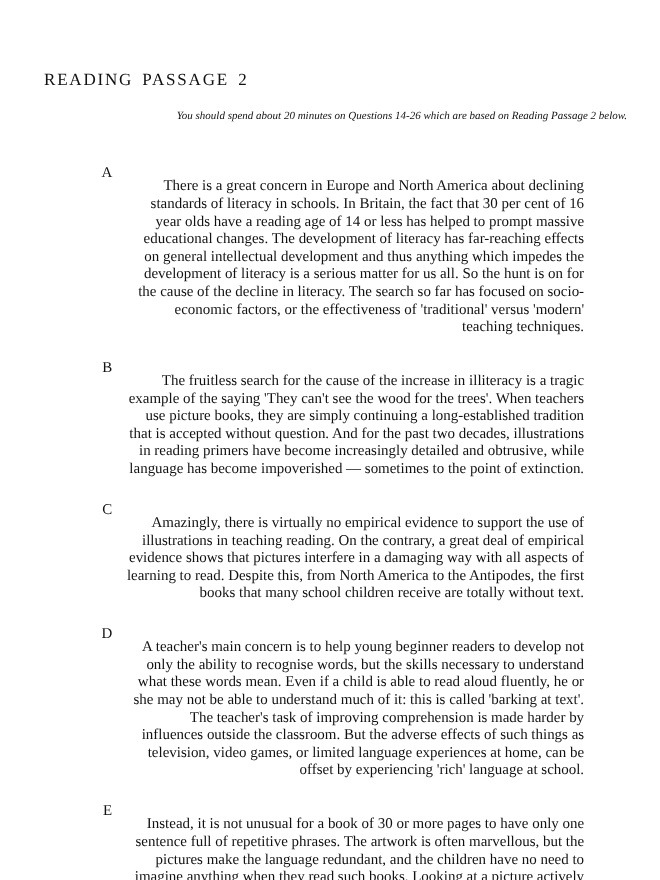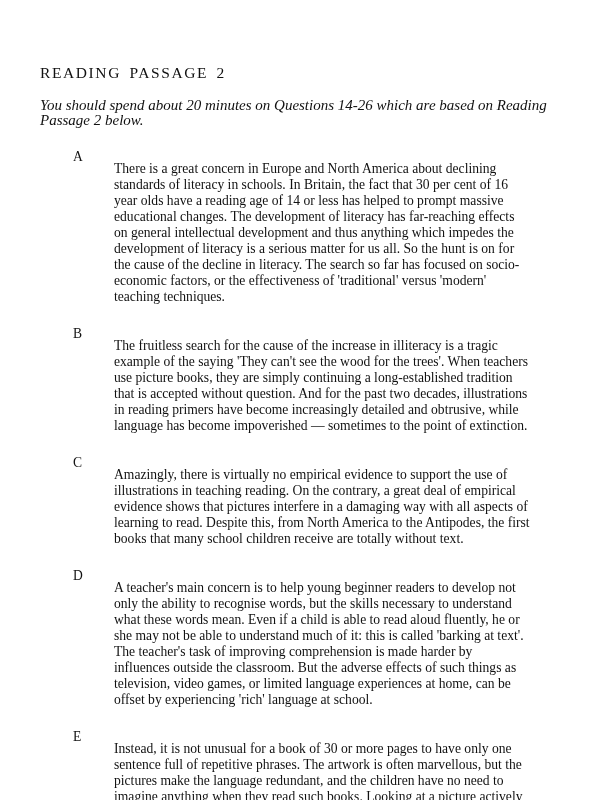--- a/index.html
+++ b/index.html
@@ -14,37 +14,38 @@
       overflow: hidden;
       font-family: "Liberation Serif", "DejaVu Serif", serif;
       color: #111111;
     }
     .page {
       position: absolute;
       left: 0;
       top: 0;
       width: 600px;
       height: 800px;
+      text-align: right;
     }
     .title {
       position: absolute;
       left: 40px;
       top: 64px;
       font-size: 15.5px;
       letter-spacing: 1.6px;
       word-spacing: 3px;
       font-weight: normal;
       margin: 0;
     }
     .instructions {
       position: absolute;
       left: 40px;
       top: 98px;
       width: 530px;
-      font-size: 15px;
+      font-size: 10px;
       font-style: italic;
       line-height: 15px;
       margin: 0;
     }
     .passage {
       position: absolute;
       left: 73px;
       top: 149px;
       width: 470px;
     }

